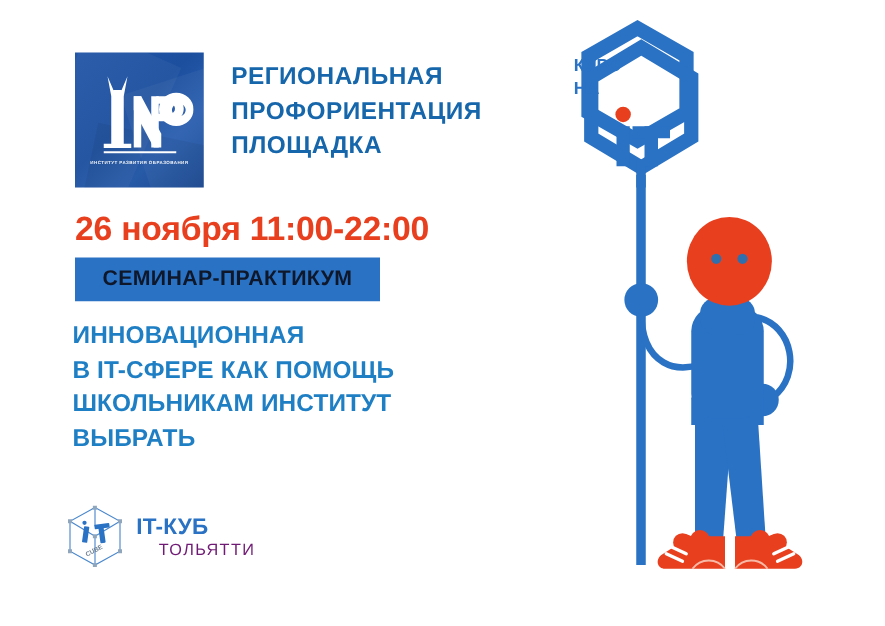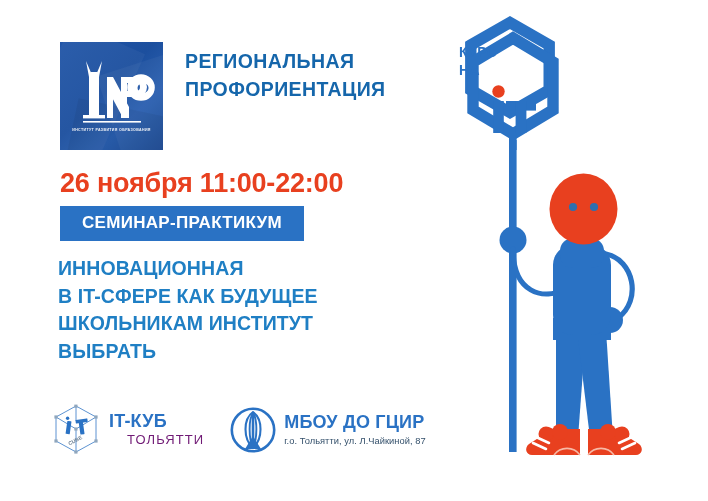--- a/index.html
+++ b/index.html
@@ -97,21 +97,21 @@
     letter-spacing: -0.2px;
     white-space: nowrap;
   }
 
   
   #seminar-badge {
     position: absolute;
     left: 60px;
     top: 206px;
     background: #2a72c4;
-    color: #ffffff;
+    color: #0f172a;
     font-size: 17px;
     font-weight: bold;
     letter-spacing: 0.3px;
     padding: 7px 22px 8px 22px;
     white-space: nowrap;
   }
 
   
   #main-title {
     position: absolute;
@@ -224,30 +224,31 @@
           <path d="M74 22 A11 10.5 0 1 1 73.8 22 Z M74 28 A5.5 5 0 1 0 74.1 28 Z" fill="#ffffff"></path>
           <ellipse cx="72" cy="32.5" rx="11" ry="10.5" fill="none" stroke="#ffffff" stroke-width="5.6"></ellipse>
           <rect x="14" y="66" width="58" height="1.6" fill="#ffffff"></rect>
         </svg>
         <div id="iro-caption">ИНСТИТУТ РАЗВИТИЯ ОБРАЗОВАНИЯ</div>
       </div>
 
       <div id="heading-block">
         <div class="hline">РЕГИОНАЛЬНАЯ</div>
         <div class="hline">ПРОФОРИЕНТАЦИЯ</div>
+        <div class="hline">ПЛОЩАДКА</div>
       </div>
     </div>
 
     <div id="date-line">26 ноября 11:00-22:00</div>
 
     <div id="seminar-badge">СЕМИНАР-ПРАКТИКУМ</div>
 
     <div id="main-title">
       <div class="tline">ИННОВАЦИОННАЯ</div>
-      <div class="tline">В IT-СФЕРЕ КАК БУДУЩЕЕ</div>
+      <div class="tline">В IT-СФЕРЕ КАК ПОМОЩЬ</div>
       <div class="tline">ШКОЛЬНИКАМ ИНСТИТУТ</div>
       <div class="tline">ВЫБРАТЬ</div>
     </div>
 
     <div id="footer-logos">
 
       <div class="footer-unit" id="itcube-unit">
         <svg width="48" height="52" viewBox="0 0 48 52">
           <g stroke="#2a72c4" stroke-width="0.9" fill="none" opacity="0.85">
             <polygon points="24,2 44,13 44,37 24,48 4,37 4,13"></polygon>
@@ -272,35 +273,20 @@
             <rect x="22.3" y="23.4" width="3.2" height="3.2"></rect>
           </g>
           <text x="24" y="38" font-family="Liberation Sans, sans-serif" font-size="5.2" font-weight="bold" fill="#6b7f93" text-anchor="middle" transform="rotate(-28 24 38)">CUBE</text>
         </svg>
         <div id="itcube-labels">
           <div class="footer-text-1">IT-КУБ</div>
           <div class="footer-text-2">ТОЛЬЯТТИ</div>
         </div>
       </div>
 
-      <div class="footer-unit" id="gcir-unit">
-        <svg width="46" height="48" viewBox="0 0 46 48">
-          <circle cx="23" cy="24" r="21.2" fill="none" stroke="#2a72c4" stroke-width="2.6"></circle>
-          <g fill="#2a72c4">
-            <path d="M23 6 C13 13 13 33 23 42 C33 33 33 13 23 6 Z" fill="none" stroke="#2a72c4" stroke-width="2.1"></path>
-            <path d="M23 7 C18.5 13 18.5 33 23 41 C27.5 33 27.5 13 23 7 Z" fill="none" stroke="#2a72c4" stroke-width="1.9"></path>
-            <rect x="21.7" y="8" width="2.6" height="26" rx="1"></rect>
-            <path d="M23 30 L31 43 L15 43 Z"></path>
-          </g>
-        </svg>
-        <div id="gcir-labels">
-          <div class="footer-text-1">МБОУ ДО ГЦИР</div>
-          <div class="footer-addr">г.о. Тольятти, ул. Л.Чайкиной, 87</div>
-        </div>
-      </div>
     </div>
   </div>
 
   <div id="illustration">
 
     
     <div id="kurs-na">
       <div>КУРС</div>
       <div>НА</div>
     </div>

